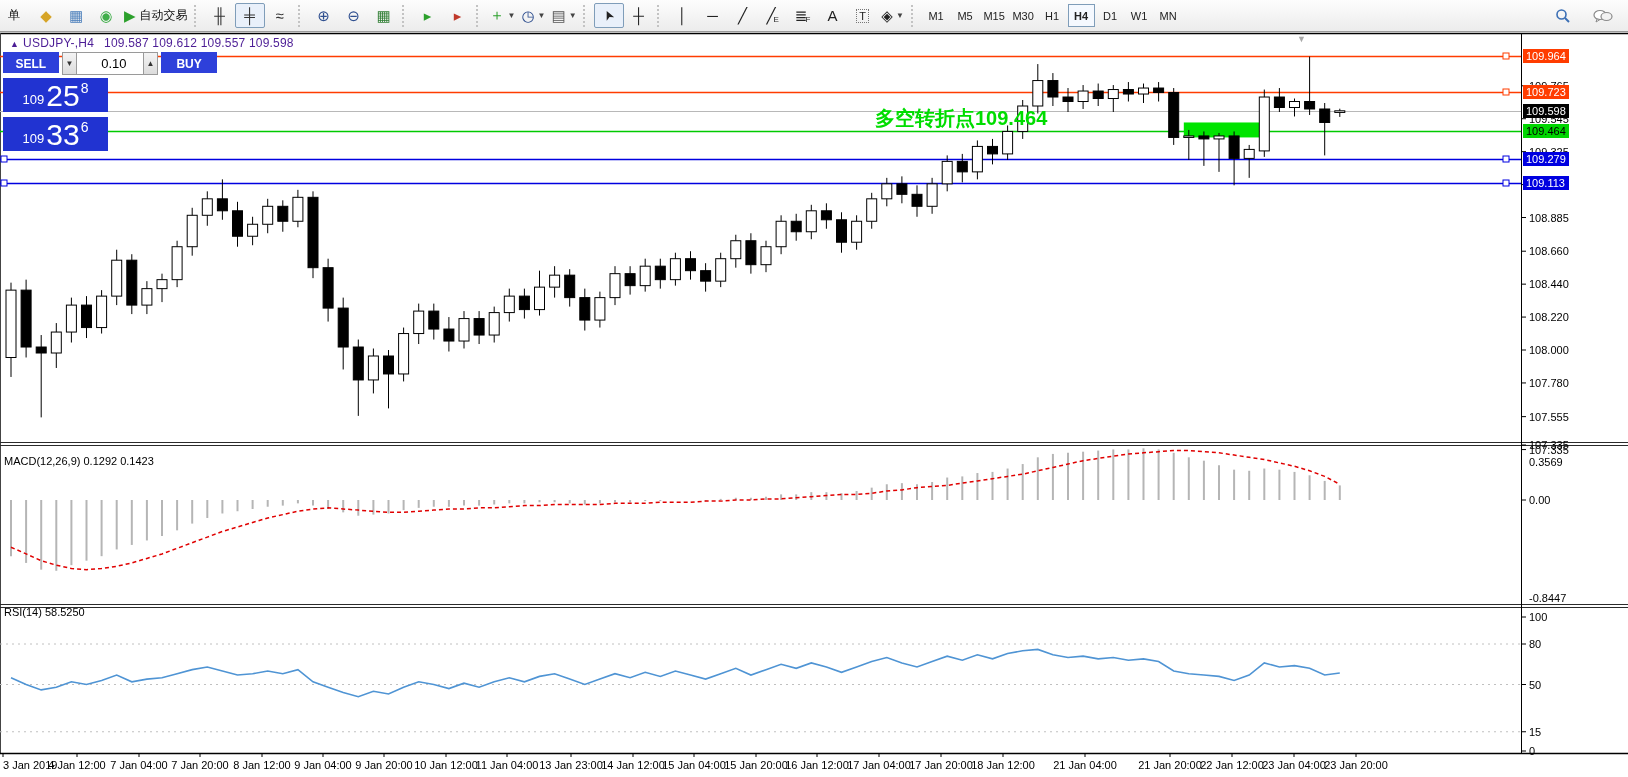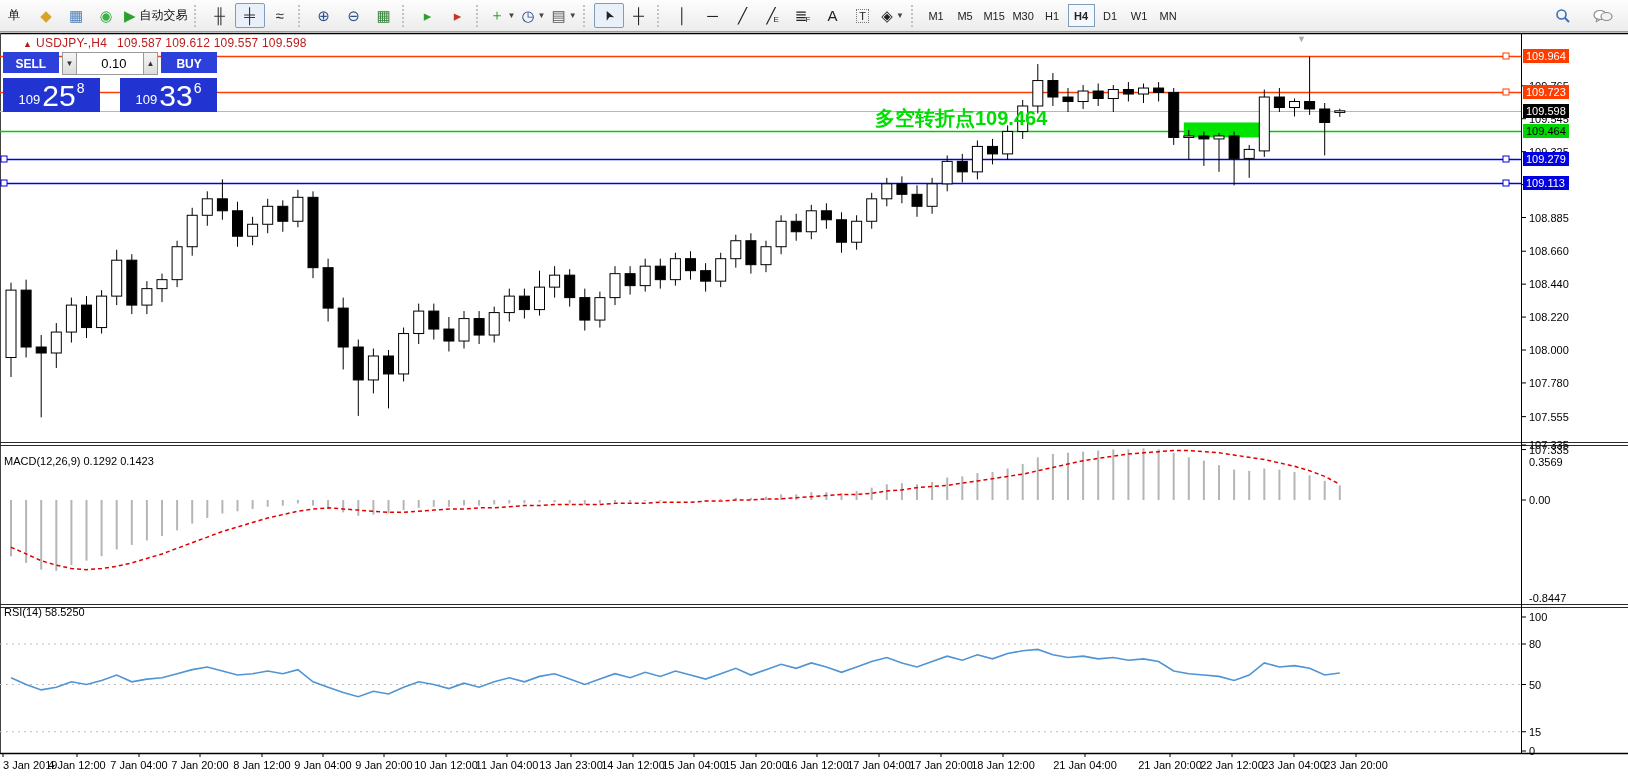--- a/index.html
+++ b/index.html
@@ -20,37 +20,37 @@
   .tb-btn .boxed{border:1px dotted #777;font-size:11px;padding:0 2px;line-height:12px;}
   .rot{display:inline-block;transform:rotate(-115deg);font-size:13px;}
   .grip{width:4px;height:22px;border-left:2px dotted #c3c3c3;margin:0 5px 0 3px;}
   .tf-btn{min-width:25px;height:21px;display:flex;align-items:center;justify-content:center;
     font-size:11px;color:#222;border:1px solid transparent;margin:16px 1px;}
   .tf-btn.active{background:#f5f9ff;border:1px solid #7f9db9;font-weight:bold;}
   .clip{max-width:15px;overflow:hidden;justify-content:flex-start;}
   
   .chart-area{position:absolute;left:0;top:0;width:1628px;height:777px;}
   #chart-svg{position:absolute;left:0;top:0;}
-  .ohlc{position:absolute;left:23px;top:36px;font-size:12px;color:#b91c1c;letter-spacing:.2px;}
+  .ohlc{position:absolute;left:10px;top:36px;font-size:12px;color:#4c1d95;letter-spacing:.2px;}
   .ohlc .tri{font-size:9px;margin-right:4px;}
   .ohlc .sym{margin-right:10px;}
   .marker{position:absolute;left:1297px;top:34px;font-size:9px;color:#a9a9a9;}
   
   .ocp{position:absolute;left:3px;top:52px;width:214px;z-index:5;}
   .ocp-row1{display:flex;height:23px;align-items:stretch;}
   .ocp-btn{background:#2e40da;color:#fff;font-size:12px;font-weight:bold;
     display:flex;align-items:center;justify-content:center;width:60px;
     box-shadow:inset 0 -2px 0 #fff;}
   .spin{width:17px;background:linear-gradient(#f4f4f4,#dcdcdc);border:1px solid #9a9a9a;
     display:flex;align-items:center;justify-content:center;font-size:8px;color:#333;box-sizing:border-box;}
   .vol{width:70px;border:1px solid #9a9a9a;border-left:none;border-right:none;box-sizing:border-box;}
   .vol input{width:100%;height:100%;border:none;outline:none;text-align:right;font-size:13px;
     padding:0 16px;box-sizing:border-box;font-family:"Liberation Sans",sans-serif;}
   .ocp-gap{width:3px;}
-  .ocp-row2{display:flex;margin-top:3px;gap:20px;}
+  .ocp-row2{display:flex;margin-top:3px;gap:5px;flex-direction:column;}
   .price-box{background:#2133d1;color:#fff;width:105px;height:34px;display:flex;
     align-items:flex-end;justify-content:center;padding-bottom:2px;box-sizing:border-box;}
   .p-small{font-size:13px;margin:0 2px 3px 0;}
   .p-big{font-size:30px;line-height:28px;}
   .p-sup{font-size:14px;margin:0 0 14px 1px;}
 </style>
 </head>
 <body>
 
 <div id="app">

